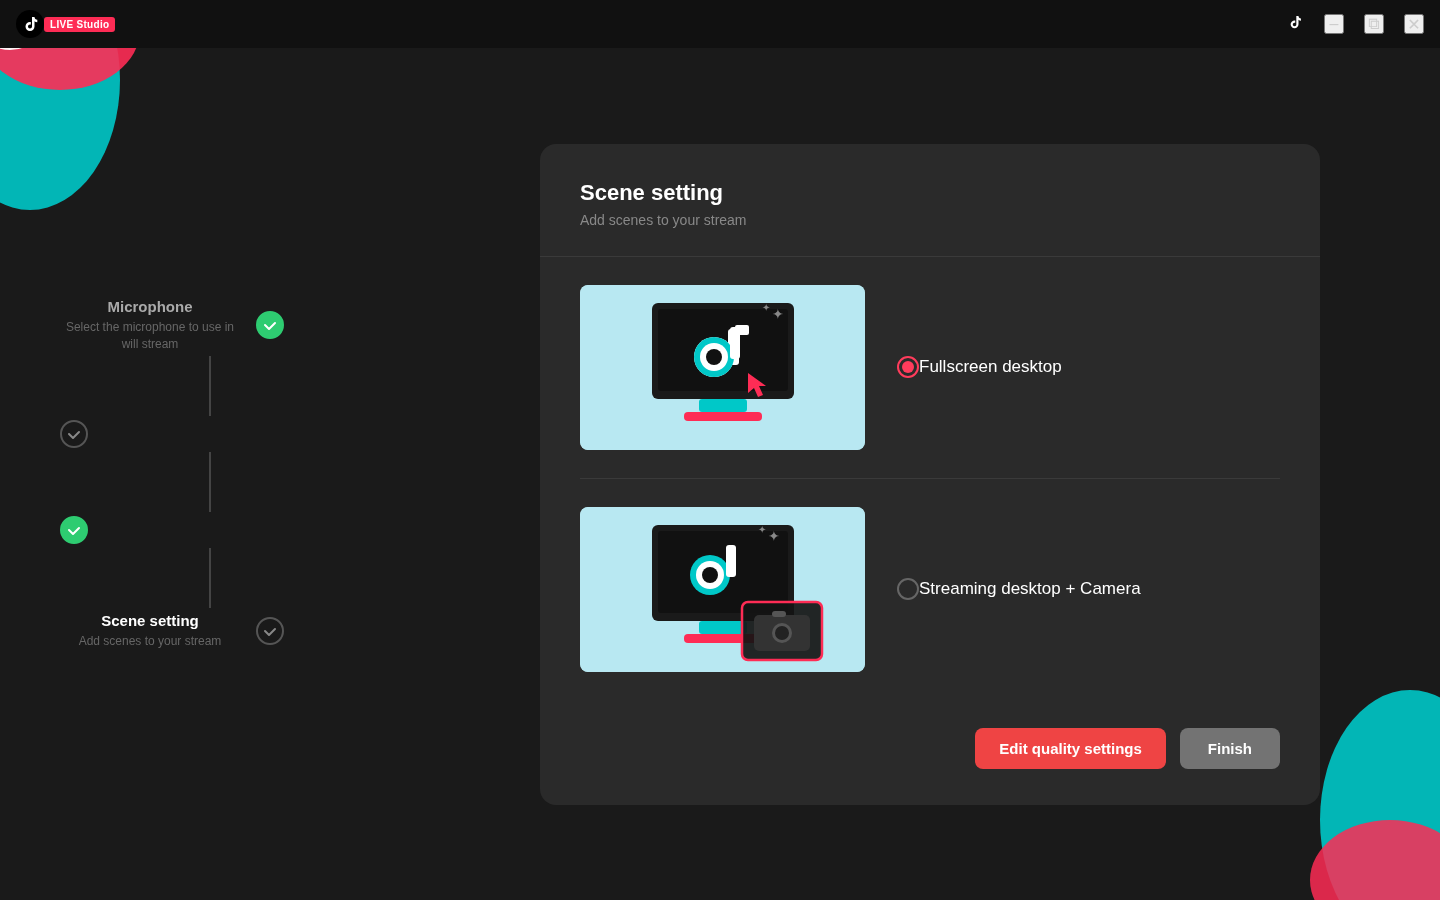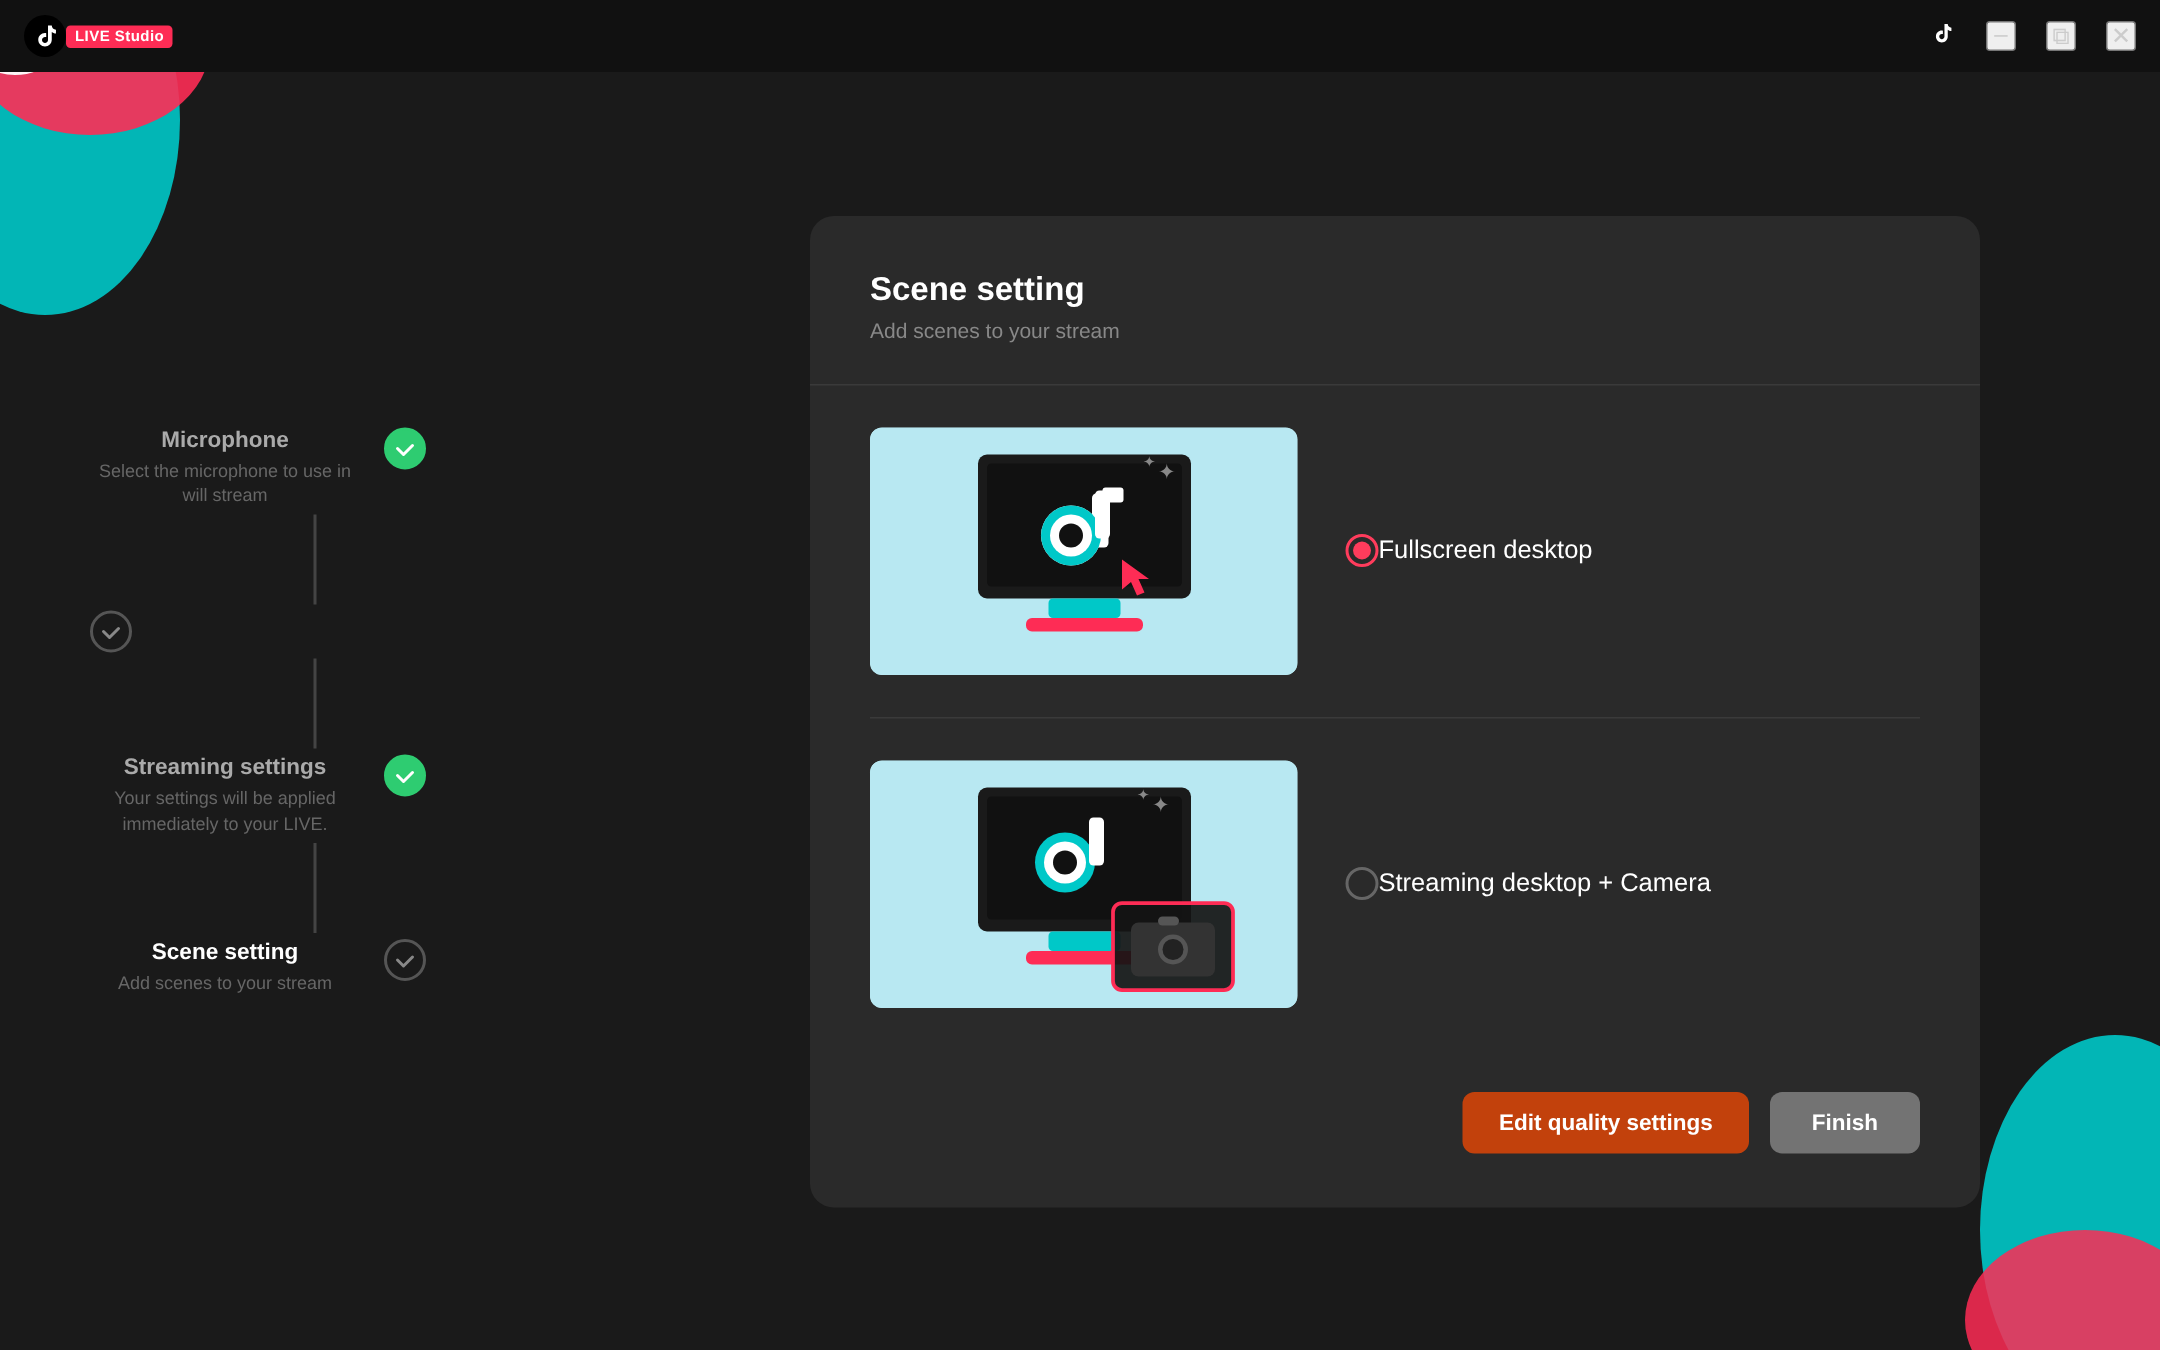--- a/index.html
+++ b/index.html
@@ -104,21 +104,21 @@
 
     .step-connector {
       width: 2px;
       height: 60px;
       background: #444;
       margin: 4px 0;
     }
 
     .step-row {
       display: flex;
-      align-items: flex-start;
+      align-items: center;
       gap: 16px;
       width: 300px;
     }
 
     .step-title {
       color: #aaa;
       font-size: 15px;
       font-weight: 600;
       margin-bottom: 4px;
     }
@@ -254,21 +254,21 @@
 
     
     .card-footer {
       display: flex;
       justify-content: flex-end;
       gap: 14px;
       padding-top: 28px;
     }
 
     .btn-secondary {
-      background: #c2410c;
+      background: #ef4444;
       color: white;
       border: none;
       padding: 12px 24px;
       border-radius: 8px;
       font-size: 15px;
       font-weight: 600;
       cursor: pointer;
     }
 
     .btn-primary {
@@ -345,24 +345,20 @@
               <path d="M2 7l4 4 6-6" stroke="#888" stroke-width="2" stroke-linecap="round" stroke-linejoin="round"></path>
             </svg>
         </div>
       </div>
     </div>
 
     <div class="step-connector"></div>
 
     <div class="step-item">
       <div class="step-row">
-        <div style="width:180px; text-align:center;">
-          <div class="step-title">Streaming settings</div>
-          <div class="step-desc">Your settings will be applied immediately to your LIVE.</div>
-        </div>
         <div class="step-check done">
           <svg viewBox="0 0 14 14" fill="none">
               <path d="M2 7l4 4 6-6" stroke="white" stroke-width="2" stroke-linecap="round" stroke-linejoin="round"></path>
             </svg>
         </div>
       </div>
     </div>
 
     <div class="step-connector"></div>
 

